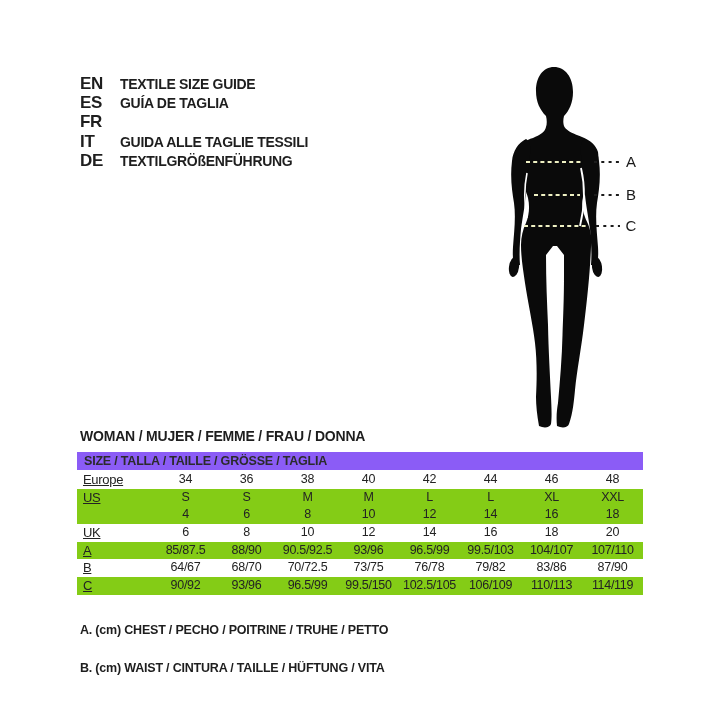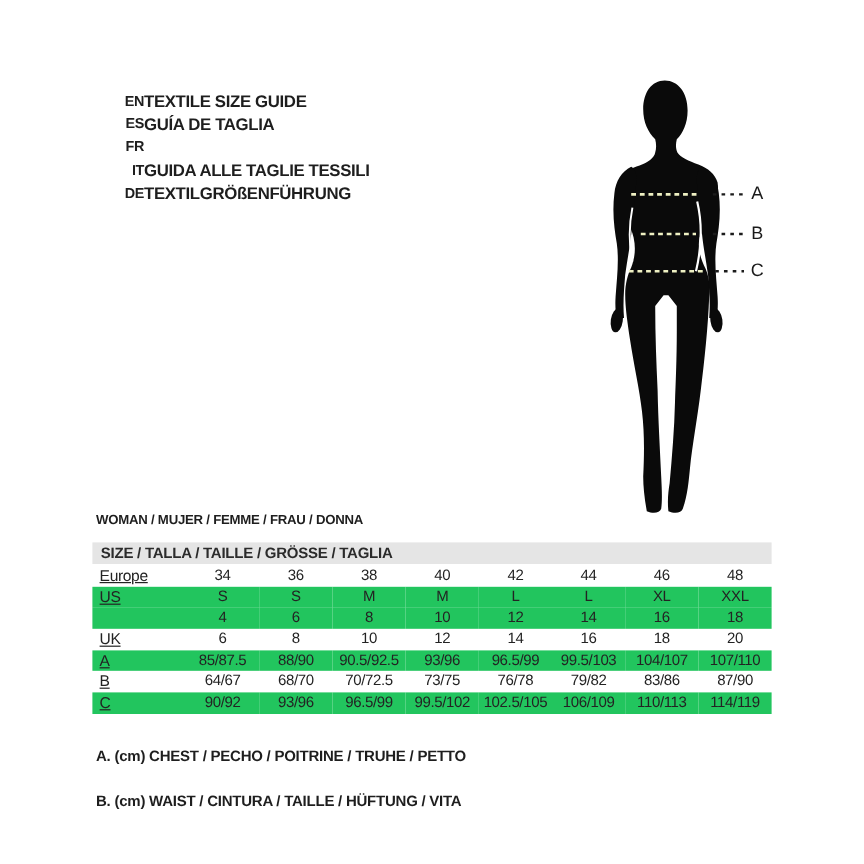--- a/index.html
+++ b/index.html
@@ -10,57 +10,57 @@
     color:#1e1e1e;
     position:relative;
     overflow:hidden;
   }
   .canvas { position:absolute; inset:0; background:#fff; }
 
   
   .lang-list { position:absolute; left:80px; top:74px; }
   .lang-row { display:flex; height:19.3px; align-items:center; }
   .lang-code {
-    width:40px; font-weight:700; font-size:12px; letter-spacing:-0.3px;text-align:right;
+    width:40px; font-weight:700; font-size:17px; letter-spacing:-0.3px;
   }
   .lang-label {
     font-weight:700; font-size:14px; letter-spacing:-0.3px; white-space:nowrap;
   }
 
   
   .figure-wrap { position:absolute; left:480px; top:55px; width:170px; height:380px; }
   .measure-label {
     position:absolute; width:20px; text-align:center;
     font-size:15px; font-weight:400; color:#1a1a1a;
   }
   #label-A { left:621px; top:153px; }
   #label-B { left:621px; top:186px; }
   #label-C { left:621px; top:217px; }
 
   
   .category-title {
     position:absolute; left:80px; top:428px;
-    font-weight:700; font-size:11px; letter-spacing:-0.2px; white-space:nowrap;
+    font-weight:700; font-size:14px; letter-spacing:-0.2px; white-space:nowrap;
   }
 
   
   .size-table { position:absolute; left:77px; top:452px; width:566px; }
   .table-header {
-    background:#e5e5e5; height:18px; line-height:18px;
+    background:#8b5cf6; height:18px; line-height:18px;
     font-weight:700; font-size:12.5px; letter-spacing:-0.2px;
     padding-left:7px; color:#2b2b2b; margin-bottom:1px; white-space:nowrap;
   }
   .table-grid { display:grid; grid-template-columns:78px repeat(8, 61px); }
   .t-row { display:contents; }
   .t-cell {
     height:17.7px; line-height:17.7px; font-size:12.5px; letter-spacing:-0.3px;
     text-align:center; white-space:nowrap; overflow:visible; color:#232323;
   }
   .t-label { text-align:left; padding-left:6px; font-size:13px;text-decoration:underline; }
-  .shaded { background:#22c55e; }
+  .shaded { background:#84cc16; }
 
   
   .legend { position:absolute; left:80px; top:601px; }
   .legend-line {
     height:18.3px; line-height:18.3px; font-weight:700; font-size:12.5px;
     letter-spacing:-0.2px; white-space:nowrap;margin-top:20px;
   }
 </style>
 </head>
 <body>
@@ -181,21 +181,21 @@
 
   <div class="size-table">
     <div class="table-header">SIZE / TALLA / TAILLE / GRÖSSE / TAGLIA</div>
     <div class="table-grid" id="table-grid">
         <div class="t-row"><div class="t-cell t-label">Europe</div><div class="t-cell">34</div><div class="t-cell">36</div><div class="t-cell">38</div><div class="t-cell">40</div><div class="t-cell">42</div><div class="t-cell">44</div><div class="t-cell">46</div><div class="t-cell">48</div></div>
         <div class="t-row"><div class="t-cell t-label shaded">US</div><div class="t-cell shaded">S</div><div class="t-cell shaded">S</div><div class="t-cell shaded">M</div><div class="t-cell shaded">M</div><div class="t-cell shaded">L</div><div class="t-cell shaded">L</div><div class="t-cell shaded">XL</div><div class="t-cell shaded">XXL</div></div>
         <div class="t-row"><div class="t-cell t-label shaded"></div><div class="t-cell shaded">4</div><div class="t-cell shaded">6</div><div class="t-cell shaded">8</div><div class="t-cell shaded">10</div><div class="t-cell shaded">12</div><div class="t-cell shaded">14</div><div class="t-cell shaded">16</div><div class="t-cell shaded">18</div></div>
         <div class="t-row"><div class="t-cell t-label">UK</div><div class="t-cell">6</div><div class="t-cell">8</div><div class="t-cell">10</div><div class="t-cell">12</div><div class="t-cell">14</div><div class="t-cell">16</div><div class="t-cell">18</div><div class="t-cell">20</div></div>
         <div class="t-row"><div class="t-cell t-label shaded">A</div><div class="t-cell shaded">85/87.5</div><div class="t-cell shaded">88/90</div><div class="t-cell shaded">90.5/92.5</div><div class="t-cell shaded">93/96</div><div class="t-cell shaded">96.5/99</div><div class="t-cell shaded">99.5/103</div><div class="t-cell shaded">104/107</div><div class="t-cell shaded">107/110</div></div>
         <div class="t-row"><div class="t-cell t-label">B</div><div class="t-cell">64/67</div><div class="t-cell">68/70</div><div class="t-cell">70/72.5</div><div class="t-cell">73/75</div><div class="t-cell">76/78</div><div class="t-cell">79/82</div><div class="t-cell">83/86</div><div class="t-cell">87/90</div></div>
-        <div class="t-row"><div class="t-cell t-label shaded">C</div><div class="t-cell shaded">90/92</div><div class="t-cell shaded">93/96</div><div class="t-cell shaded">96.5/99</div><div class="t-cell shaded">99.5/102</div><div class="t-cell shaded">102.5/105</div><div class="t-cell shaded">106/109</div><div class="t-cell shaded">110/113</div><div class="t-cell shaded">114/119</div></div>
+        <div class="t-row"><div class="t-cell t-label shaded">C</div><div class="t-cell shaded">90/92</div><div class="t-cell shaded">93/96</div><div class="t-cell shaded">96.5/99</div><div class="t-cell shaded">99.5/150</div><div class="t-cell shaded">102.5/105</div><div class="t-cell shaded">106/109</div><div class="t-cell shaded">110/113</div><div class="t-cell shaded">114/119</div></div>
       </div>
   </div>
 
   <div class="legend" id="legend">
       <div class="legend-line">A. (cm) CHEST / PECHO / POITRINE / TRUHE / PETTO</div>
       <div class="legend-line">B. (cm) WAIST / CINTURA / TAILLE / HÜFTUNG / VITA</div>
     </div>
 
 </div>
 

